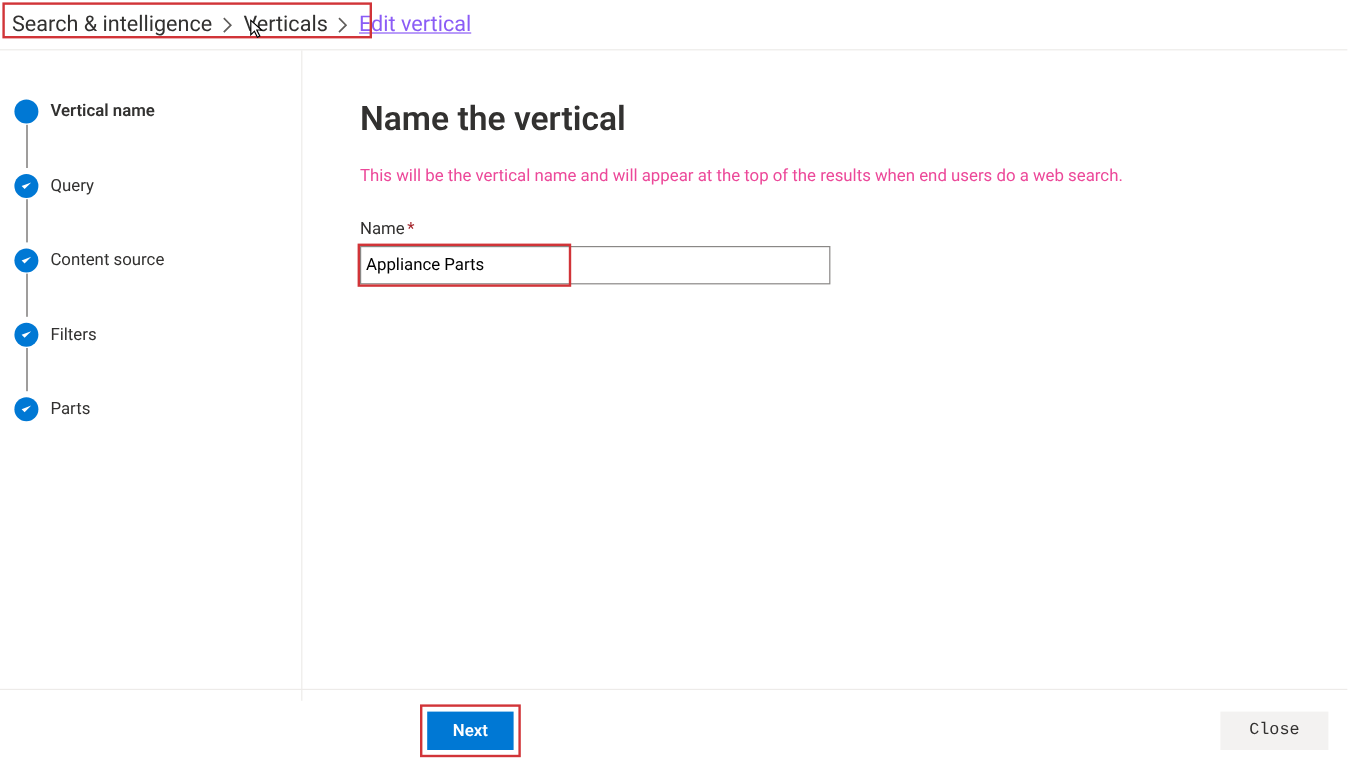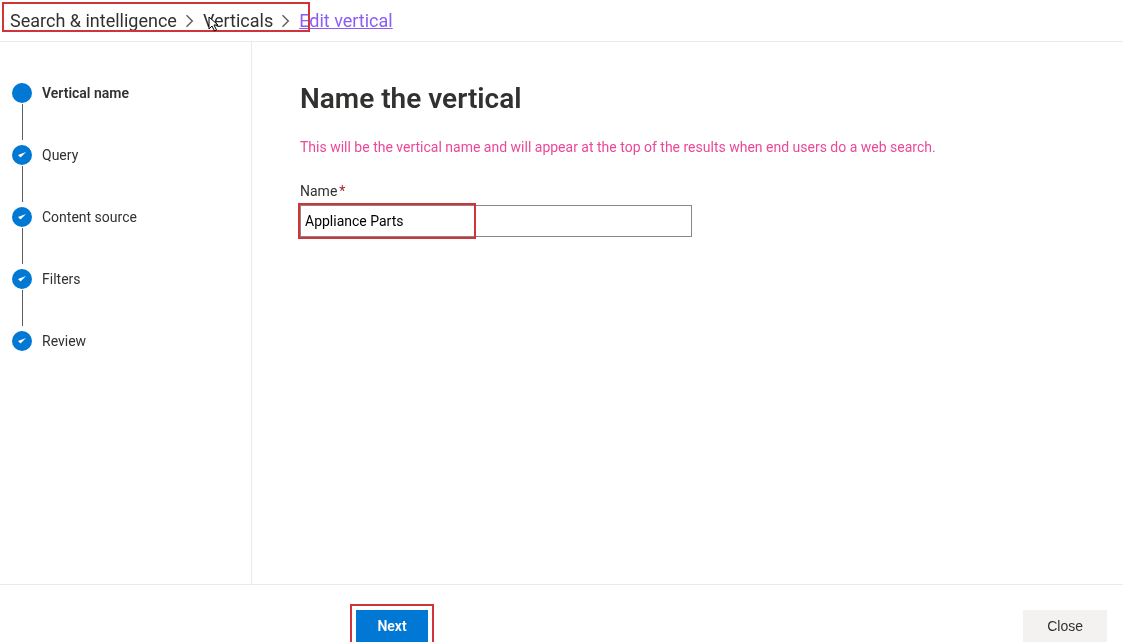--- a/index.html
+++ b/index.html
@@ -185,24 +185,24 @@
       border: 2px solid #d13438;
       pointer-events: none;
     }
 
     
     .footer {
       position: absolute;
       left: 0;
       right: 0;
       bottom: 0;
-      height: 58px;
+      height: 68px;
       border-top: 1px solid #edebe9;
       display: flex;
-      align-items: flex-end;
+      align-items: center;
       padding: 0 16px 0 356px;
     }
 
     .btn-primary-wrap {
       position: relative;
     }
 
     .btn-primary {
       background: #0078d4;
       color: #ffffff;
@@ -226,21 +226,21 @@
       pointer-events: none;
     }
 
     .btn-default {
       background: #f3f2f1;
       color: #323130;
       border: none;
       padding: 0 24px;
       height: 32px;
       font-size: 14px;
-      font-family: Liberation Sans, sans-serif;
+      font-family: Liberation Mono, monospace;
       cursor: pointer;
       margin-left: auto;
       min-width: 72px;
     }
 
     .cursor-icon {
       position: absolute;
       top: 16px;
       left: 208px;
       width: 14px;
@@ -303,21 +303,21 @@
           </span>
         <span class="step-label">Filters</span>
         <span class="step-connector"></span>
       </li>
       <li class="step step-completed">
         <span class="step-icon">
             <svg viewBox="0 0 10 8">
               <path d="M1 4 L3.5 6.5 L9 1"></path>
             </svg>
           </span>
-        <span class="step-label">Review</span>
+        <span class="step-label">Parts</span>
       </li>
     </ul>
   </aside>
 
   <main class="content">
     <h1 class="page-title">Name the vertical</h1>
     <p class="description">This will be the vertical name and will appear at the top of the results when end users do a web search.</p>
 
     <label class="field-label">
       <span>Name</span><span class="required">*</span>

